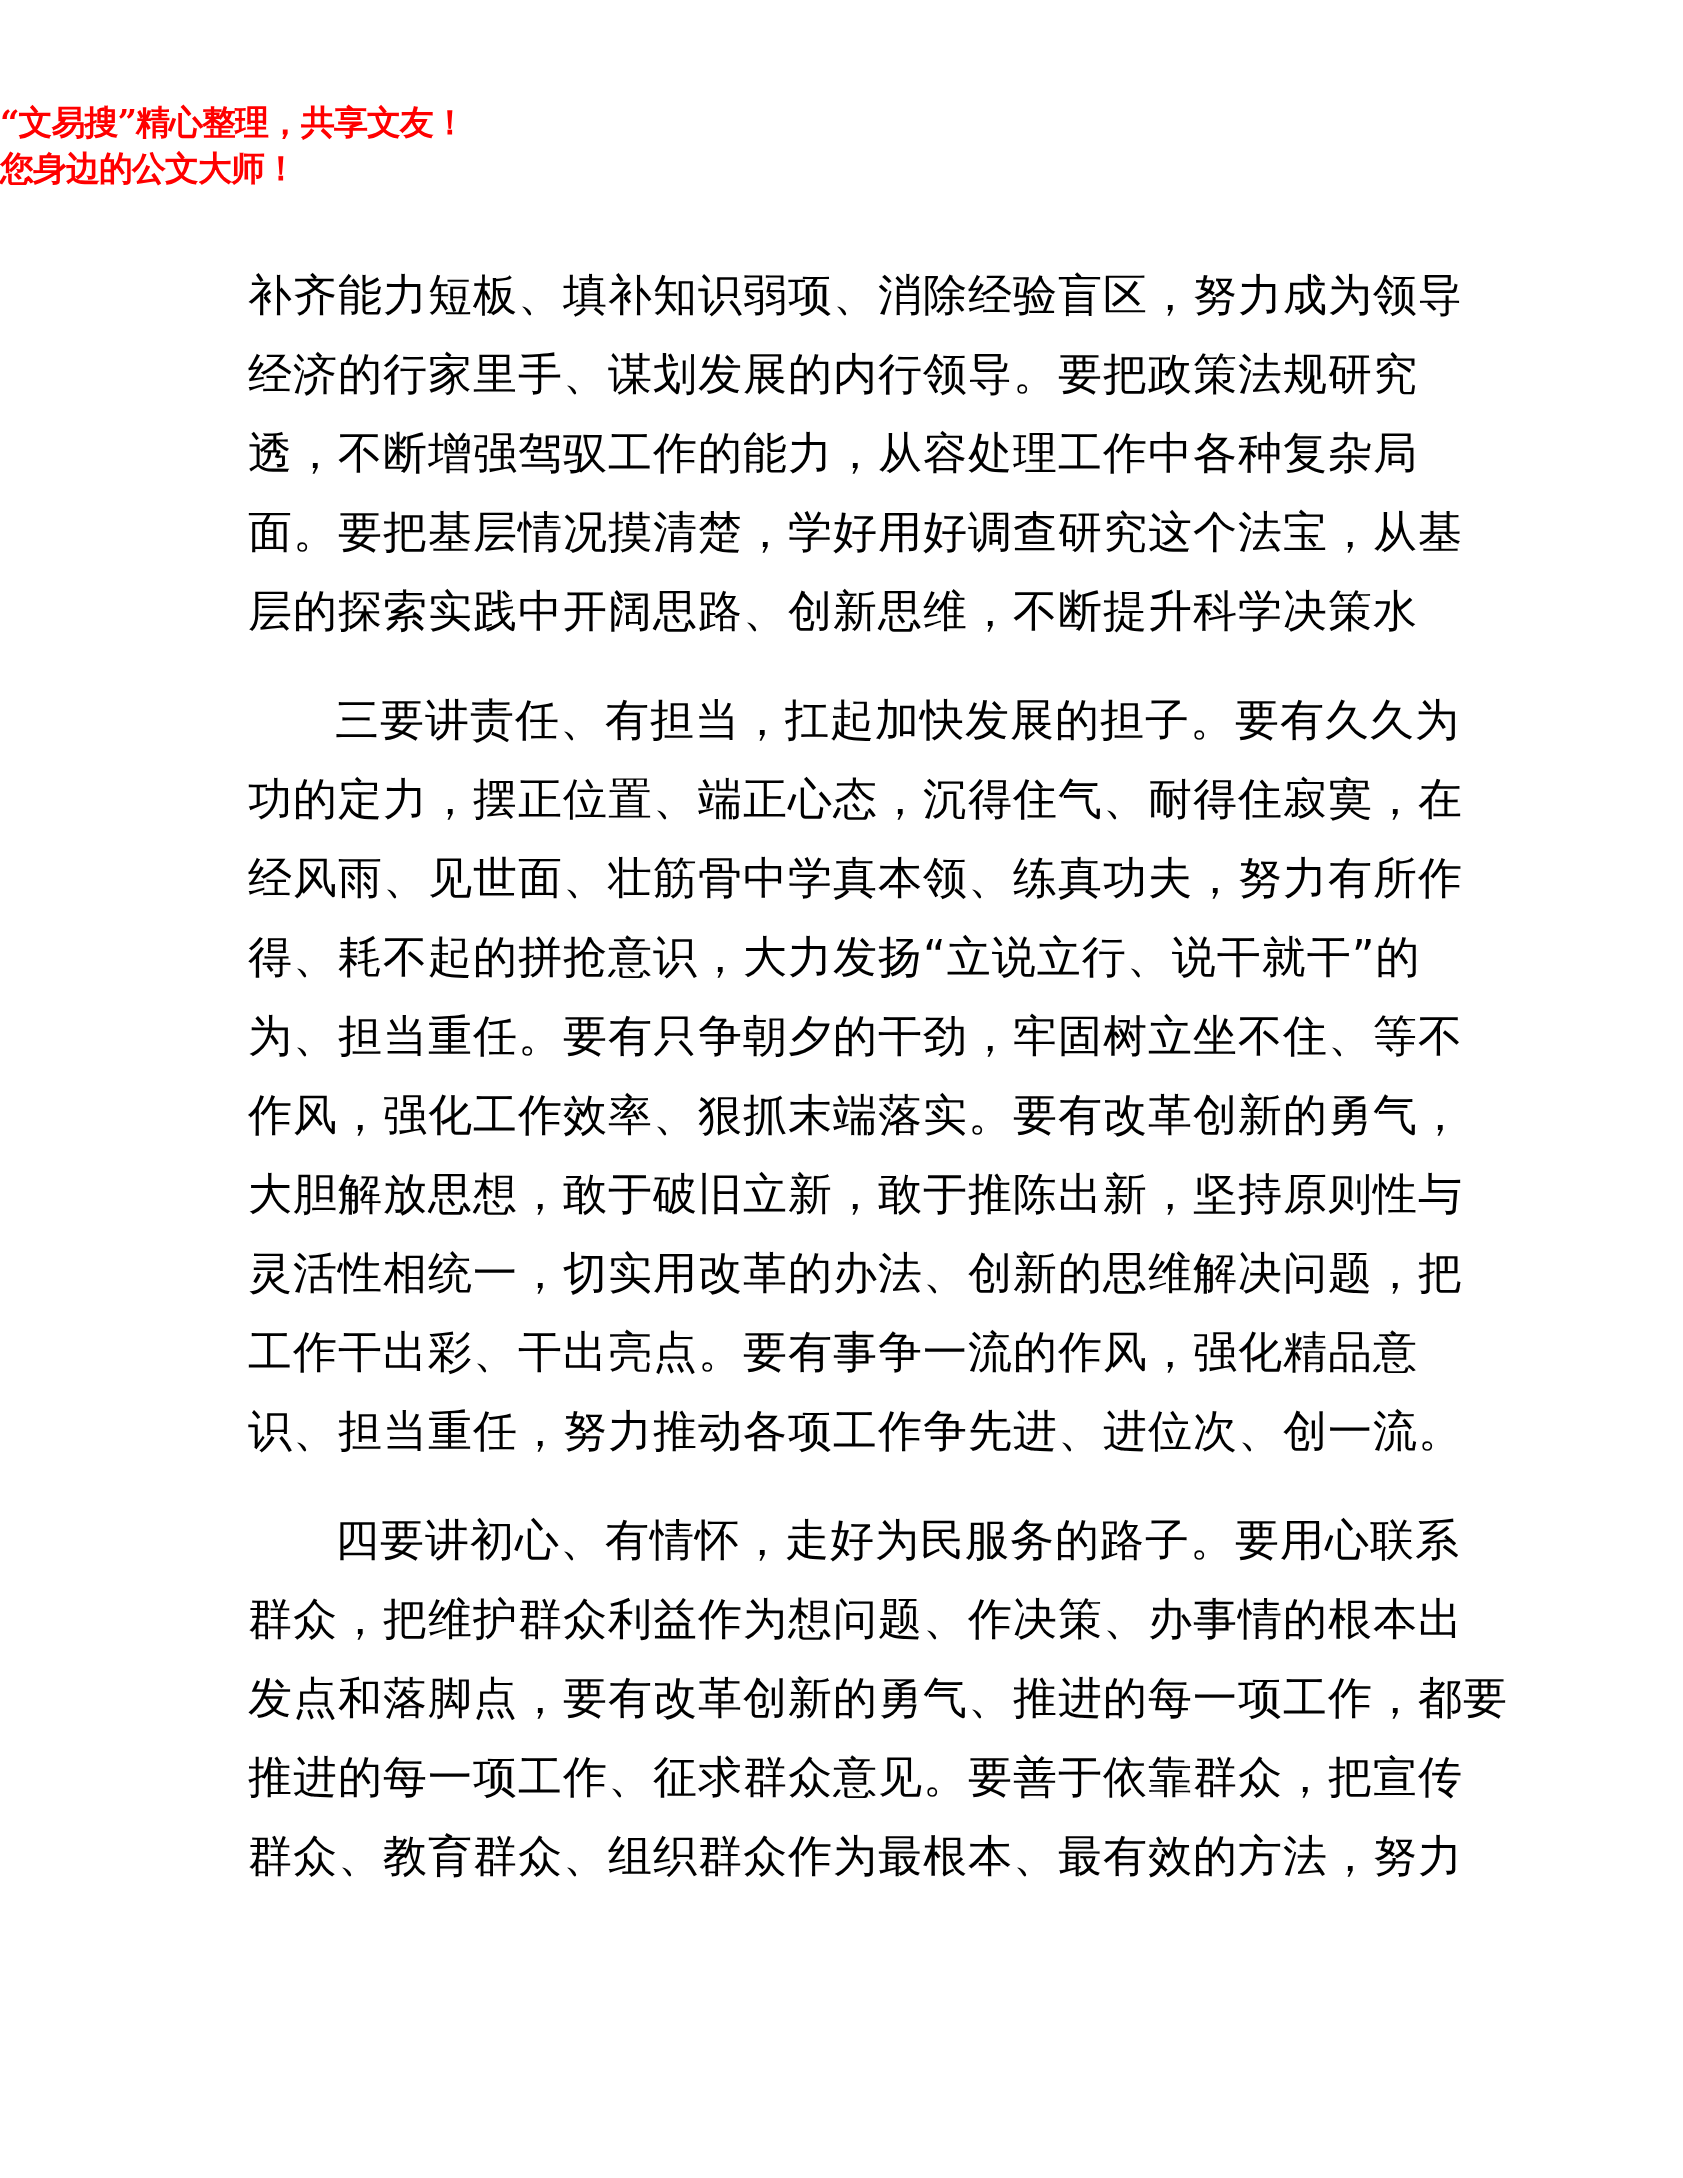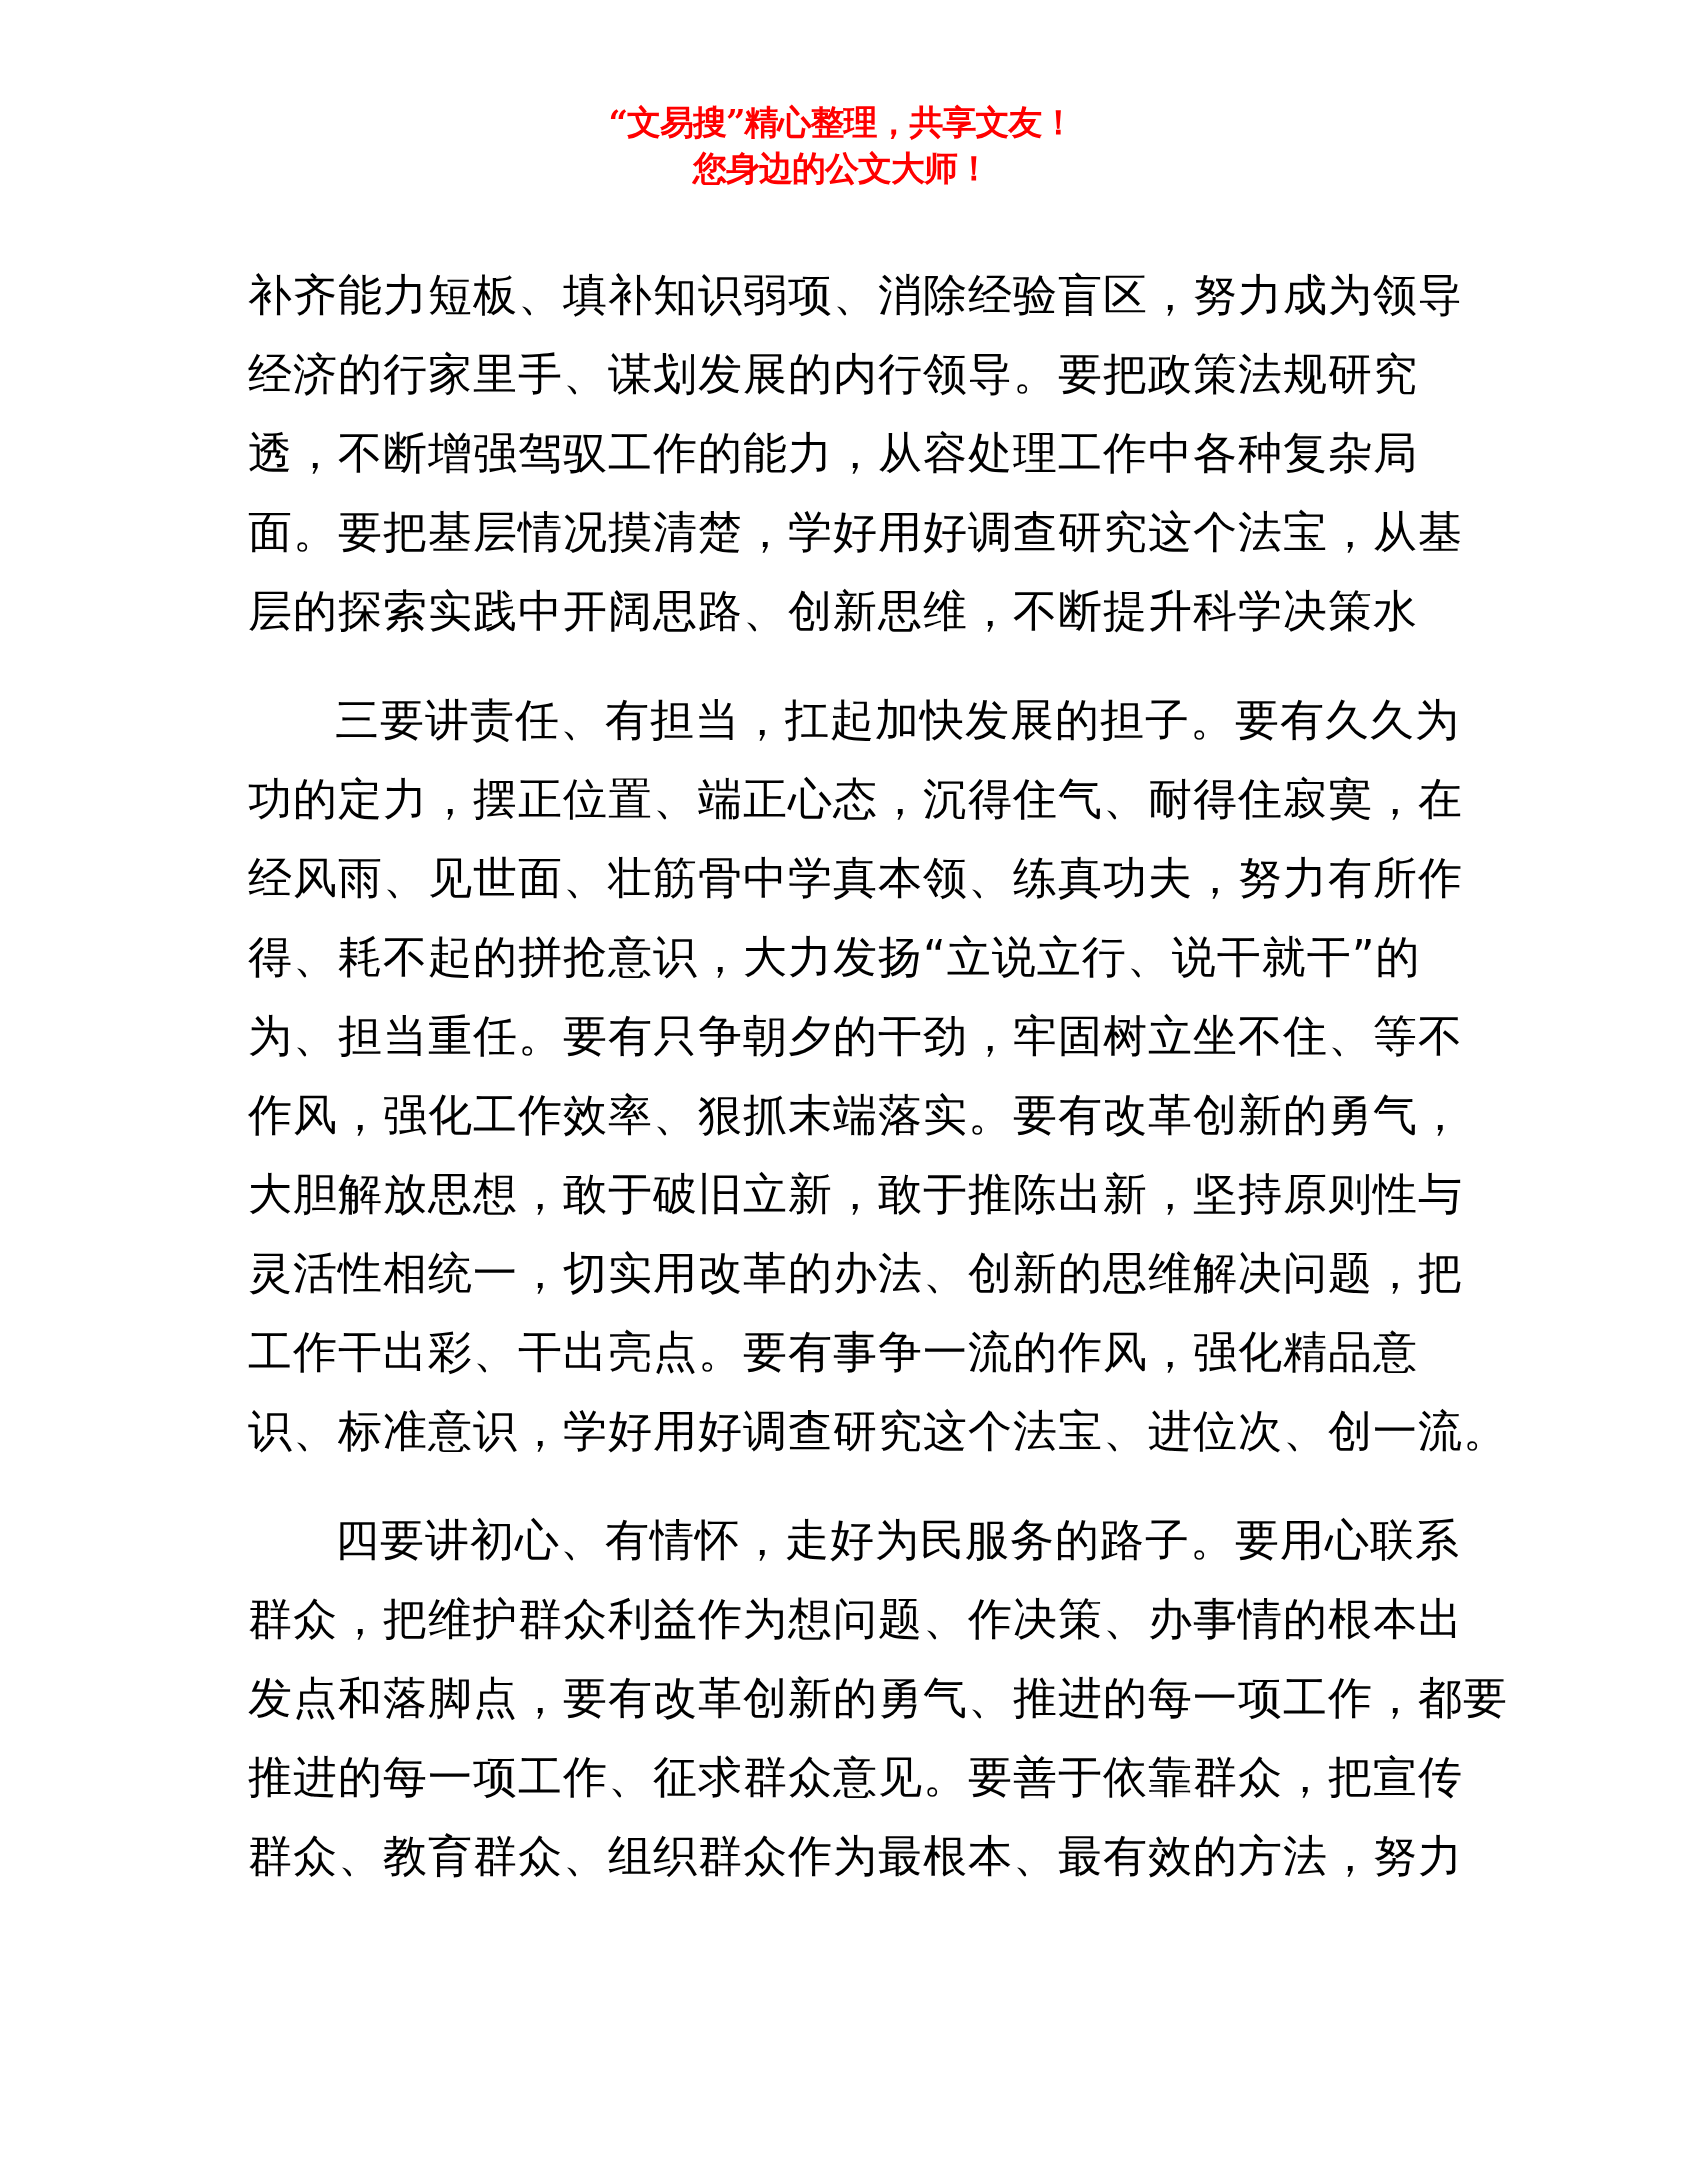--- a/index.html
+++ b/index.html
@@ -12,21 +12,21 @@
       height: 2178px;
       position: relative;
       overflow: hidden;
       font-family: "DejaVu Sans", "Liberation Sans", sans-serif;
     }
     .header {
       position: absolute;
       left: 0;
       top: 99px;
       width: 1683px;
-      text-align: center;
+      text-align: left;
       color: #ff0000;
       font-family: "DejaVu Serif", "Liberation Serif", serif;
       font-weight: bold;
     }
     .header .hline {
       font-size: 34px;
       line-height: 46px;
       white-space: nowrap;
       letter-spacing: -1px;
     }
@@ -76,21 +76,21 @@
   <div>
     <div class="line indent">三要讲责任、有担当，扛起加快发展的担子。要有久久为</div>
     <div class="line">功的定力，摆正位置、端正心态，沉得住气、耐得住寂寞，在</div>
     <div class="line">经风雨、见世面、壮筋骨中学真本领、练真功夫，努力有所作</div>
     <div class="line">得、耗不起的拼抢意识，大力发扬“立说立行、说干就干”的</div>
     <div class="line">为、担当重任。要有只争朝夕的干劲，牢固树立坐不住、等不</div>
     <div class="line">作风，强化工作效率、狠抓末端落实。要有改革创新的勇气，</div>
     <div class="line">大胆解放思想，敢于破旧立新，敢于推陈出新，坚持原则性与</div>
     <div class="line">灵活性相统一，切实用改革的办法、创新的思维解决问题，把</div>
     <div class="line">工作干出彩、干出亮点。要有事争一流的作风，强化精品意</div>
-    <div class="line">识、标准意识，学好用好调查研究这个法宝、进位次、创一流。</div>
+    <div class="line">识、担当重任，努力推动各项工作争先进、进位次、创一流。</div>
   </div>
   <div class="para-gap"></div>
   <div>
     <div class="line indent">四要讲初心、有情怀，走好为民服务的路子。要用心联系</div>
     <div class="line">群众，把维护群众利益作为想问题、作决策、办事情的根本出</div>
     <div class="line">发点和落脚点，要有改革创新的勇气、推进的每一项工作，都要</div>
     <div class="line">推进的每一项工作、征求群众意见。要善于依靠群众，把宣传</div>
     <div class="line">群众、教育群众、组织群众作为最根本、最有效的方法，努力</div>
   </div>
 </div>

